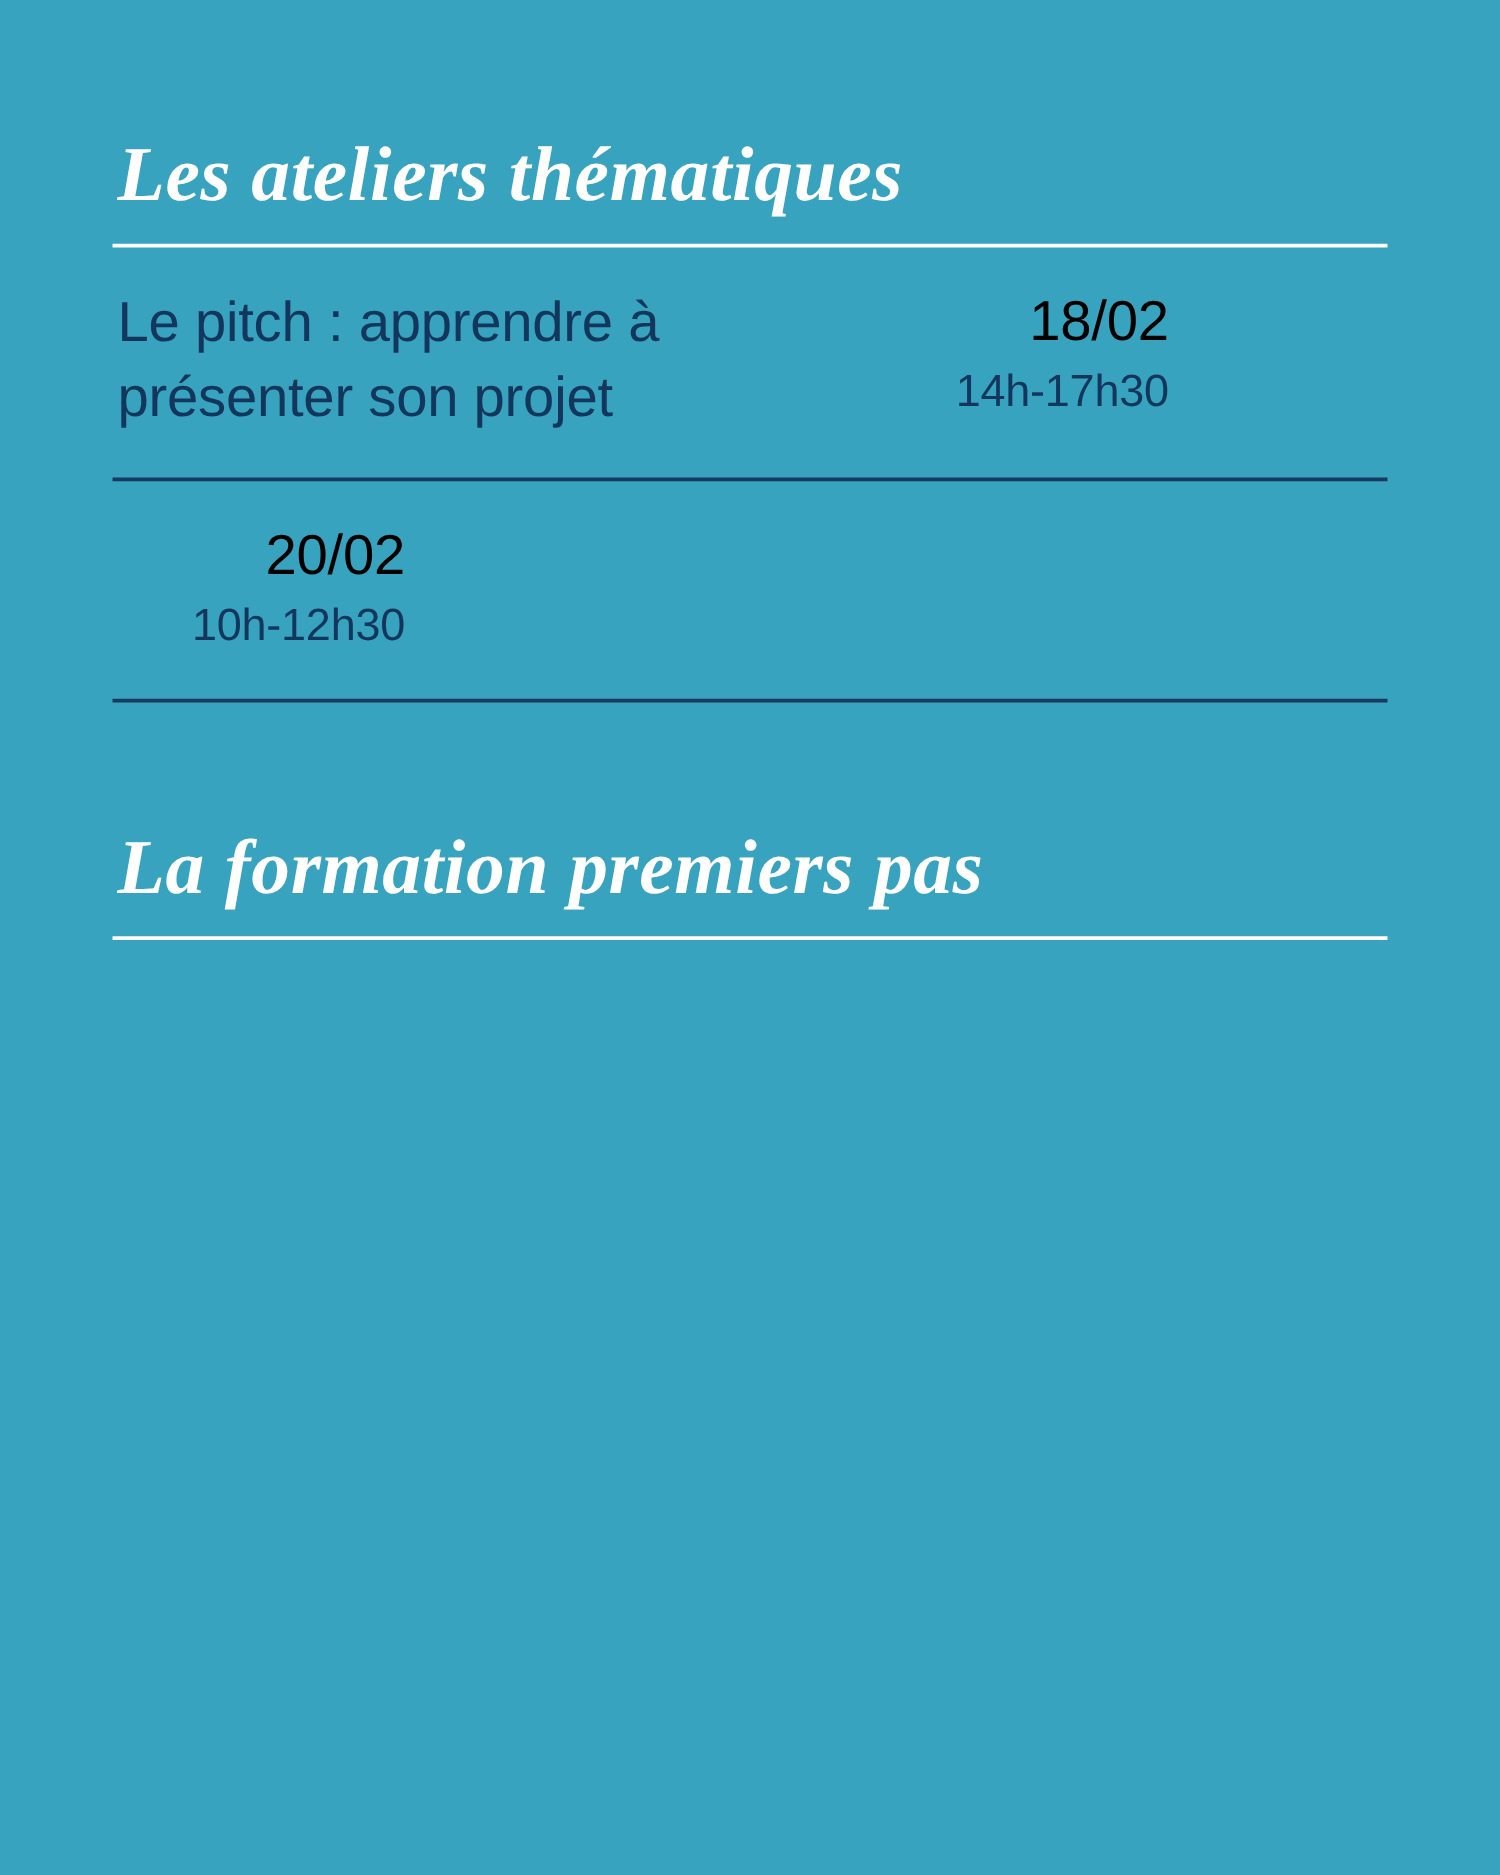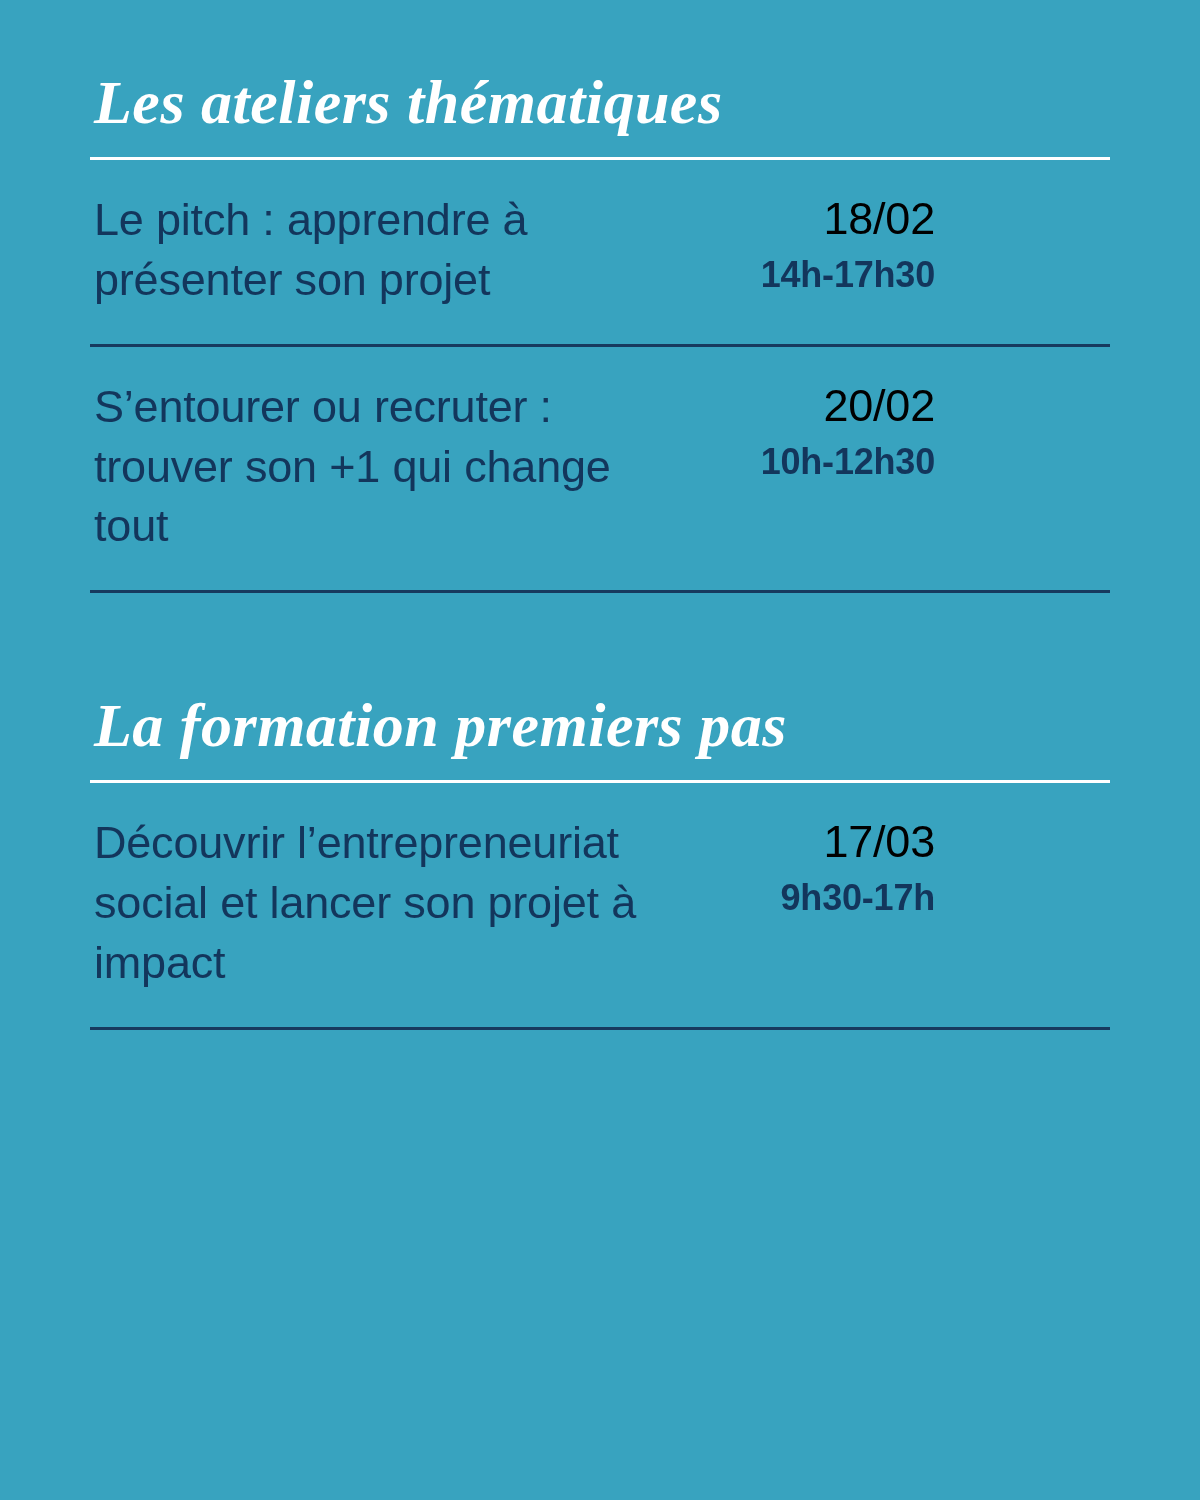--- a/index.html
+++ b/index.html
@@ -11,21 +11,21 @@
     height: 1500px;
     background: #38a3bf;
     font-family: "Liberation Sans", sans-serif;
     overflow: hidden;
   }
   .poster {
     position: relative;
     width: 1020px;
     height: 1500px;
     box-sizing: border-box;
-    padding: 70px 85px 0 90px;
+    padding: 108px 85px 0 90px;
   }
 
   
   .section-title {
     font-family: "Liberation Serif", serif;
     font-style: italic;
     font-weight: 700;
     color: #ffffff;
     font-size: 62px;
     line-height: 1.05;
@@ -77,21 +77,21 @@
   .event-date {
     color: #000000;
     font-size: 45px;
     font-weight: 500;
     line-height: 1.2;
     letter-spacing: -0.2px;
   }
   .event-time {
     color: #13365c;
     font-size: 36px;
-    font-weight: 700;
+    font-weight: 400;
     line-height: 1.4;
     letter-spacing: -0.2px;
     margin-top: 4px;
   }
 
   .section + .section {
     margin-top: 100px;
   }
   .section-body { margin-top: 0; }
   .spacer-bottom { height: 240px; }
@@ -110,43 +110,30 @@
       <li class="event-row">
         <div class="event-title">Le pitch : apprendre à présenter son projet</div>
         <div class="event-when">
           <div class="event-date">18/02</div>
           <div class="event-time">14h-17h30</div>
         </div>
       </li>
       <hr class="rule-dark">
 
       <li class="event-row">
-        <div class="event-title">S’entourer ou recruter : trouver son +1 qui change tout</div>
         <div class="event-when">
           <div class="event-date">20/02</div>
           <div class="event-time">10h-12h30</div>
         </div>
       </li>
       <hr class="rule-dark">
 
     </ul>
   </div>
 
   <div class="section">
     <h2 class="section-title">La formation premiers pas</h2>
     <hr class="rule-light">
 
-    <ul class="events section-body">
-
-      <li class="event-row">
-        <div class="event-title">Découvrir l’entrepreneuriat social et lancer son projet à impact</div>
-        <div class="event-when">
-          <div class="event-date">17/03</div>
-          <div class="event-time">9h30-17h</div>
-        </div>
-      </li>
-      <hr class="rule-dark">
-
-    </ul>
   </div>
 
   <div class="spacer-bottom"></div>
 </div>
 
 </body></html>

